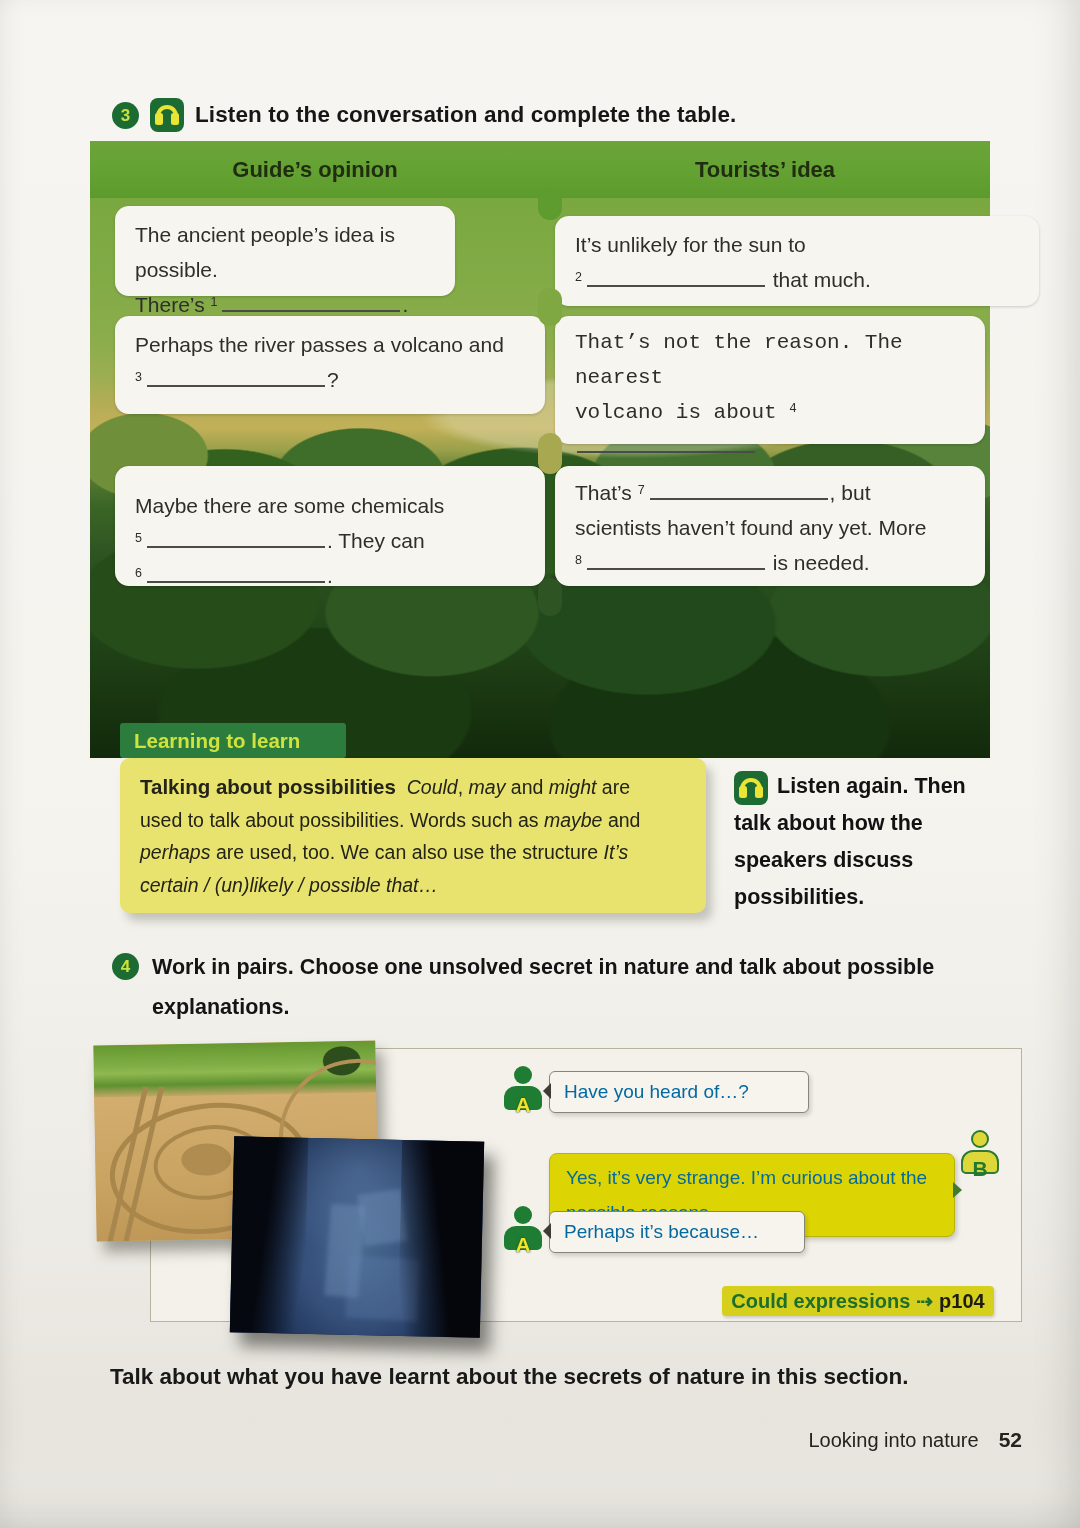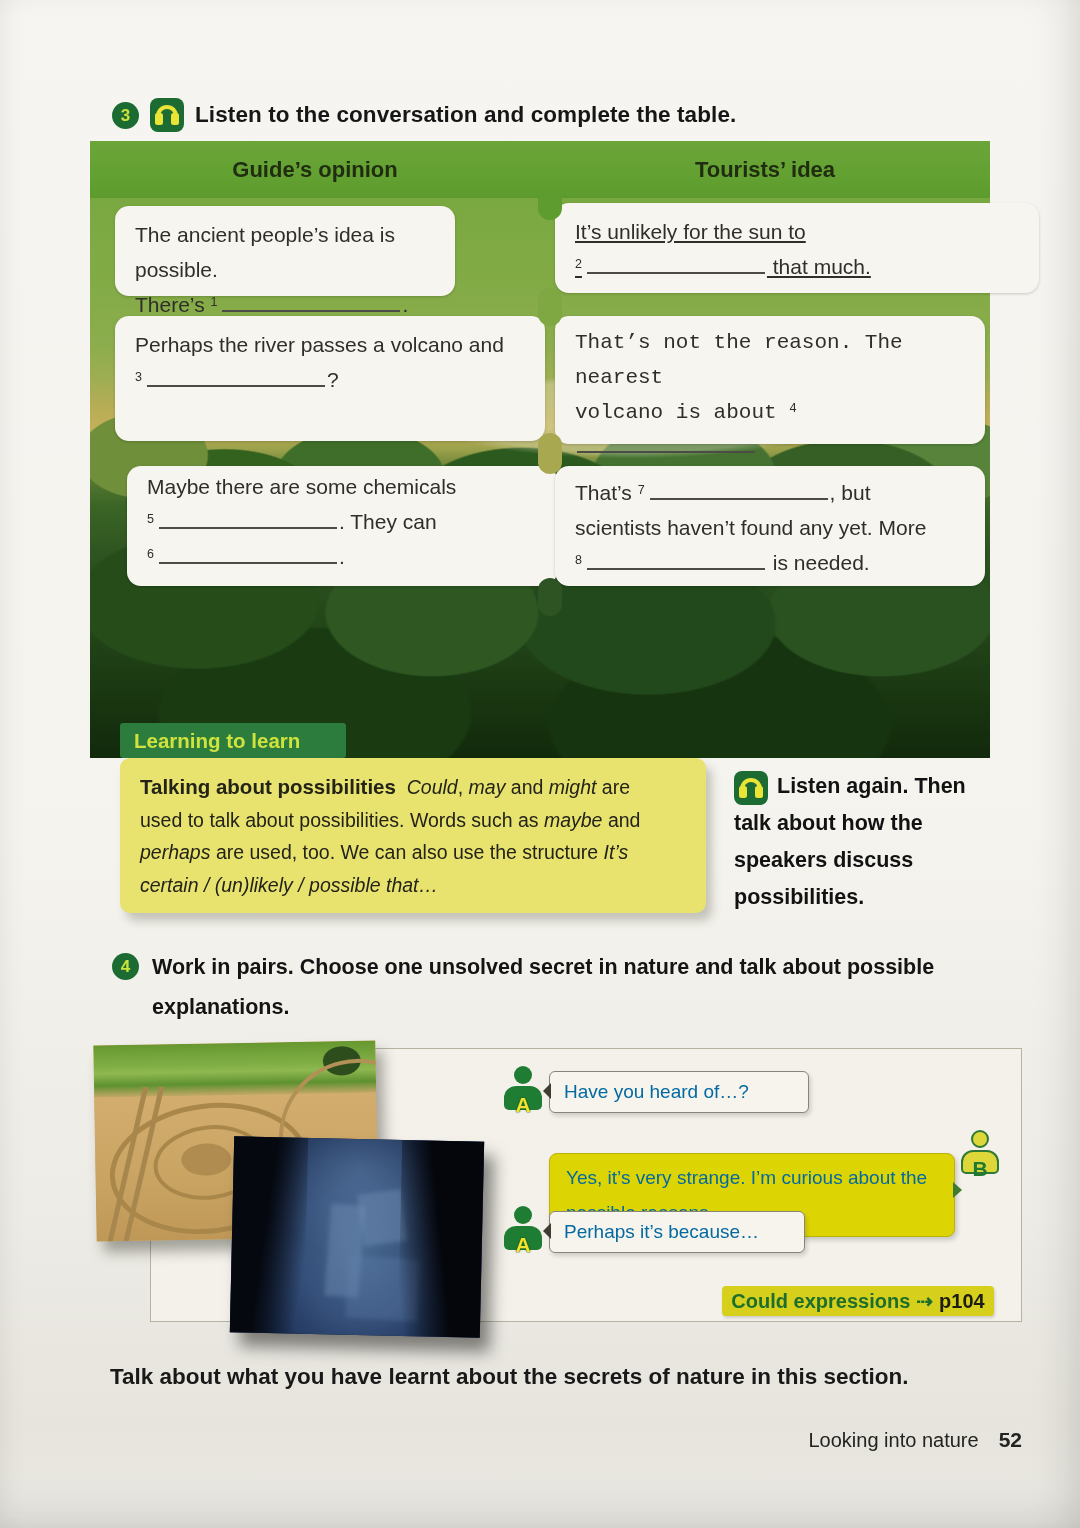--- a/index.html
+++ b/index.html
@@ -45,24 +45,24 @@
       radial-gradient(180px 100px at 62% 76%, #22491b 0 70%, transparent 72%),
       radial-gradient(160px 90px at 88% 74%, #2a5220 0 70%, transparent 72%),
       radial-gradient(220px 120px at 25% 92%, #1a3a12 0 70%, transparent 72%),
       radial-gradient(240px 130px at 70% 94%, #16340f 0 70%, transparent 72%),
       linear-gradient(180deg,#7aa840 0%,#82ab46 15%,#8cad4d 26%,#9dae52 32%,#b5ad56 37%,#c2b058 41%,#9aa04a 45%,#5d7c33 49%,#3b6526 55%,#2c5220 65%,#224418 78%,#17330f 92%,#122a0c 100%);
   }
   .cell{position:absolute;background:#f7f5ef;border-radius:14px;box-sizing:border-box;
         padding:11px 20px 8px 20px;font-size:21px;line-height:35px;color:#2e2e2a;
         box-shadow:0 1px 3px rgba(0,0,0,.18);}
   .c-r1l{left:25px;top:65px;width:340px;height:90px;}
-  .c-r1r{left:465px;top:62px;width:484px;height:90px;text-decoration:underline;}
-  .c-r2l{left:25px;top:175px;width:430px;height:125px;}
+  .c-r1r{left:465px;top:75px;width:484px;height:90px;}
+  .c-r2l{left:25px;top:175px;width:430px;height:98px;}
   .c-r2r{left:465px;top:175px;width:430px;height:128px;padding-top:9px;font-family:Liberation Mono, monospace;}
-  .c-r3l{left:37px;top:325px;width:430px;height:120px;padding-top:3px;}
+  .c-r3l{left:25px;top:325px;width:430px;height:120px;padding-top:22px;}
   .c-r3r{left:465px;top:325px;width:430px;height:120px;padding-top:9px;}
   .blank{display:inline-block;min-width:178px;border-bottom:2px solid #4c4c46;height:14px;margin:0 2px;}
   sup.bn{font-size:12.5px;line-height:0;vertical-align:6px;margin-right:3px;color:#2e2e2a;}
   .pill{position:absolute;left:448px;width:24px;border-radius:12px;}
   .pill-a{top:47px;height:32px;background:#5e9c2f;}
   .pill-b{top:147px;height:38px;background:#7fa843;}
   .pill-c{top:292px;height:41px;background:#a8a851;}
   .pill-d{top:437px;height:38px;background:#2f5423;}
   
   .ll-tab{position:absolute;left:120px;top:723px;width:226px;height:35px;background:#2c7c3d;

